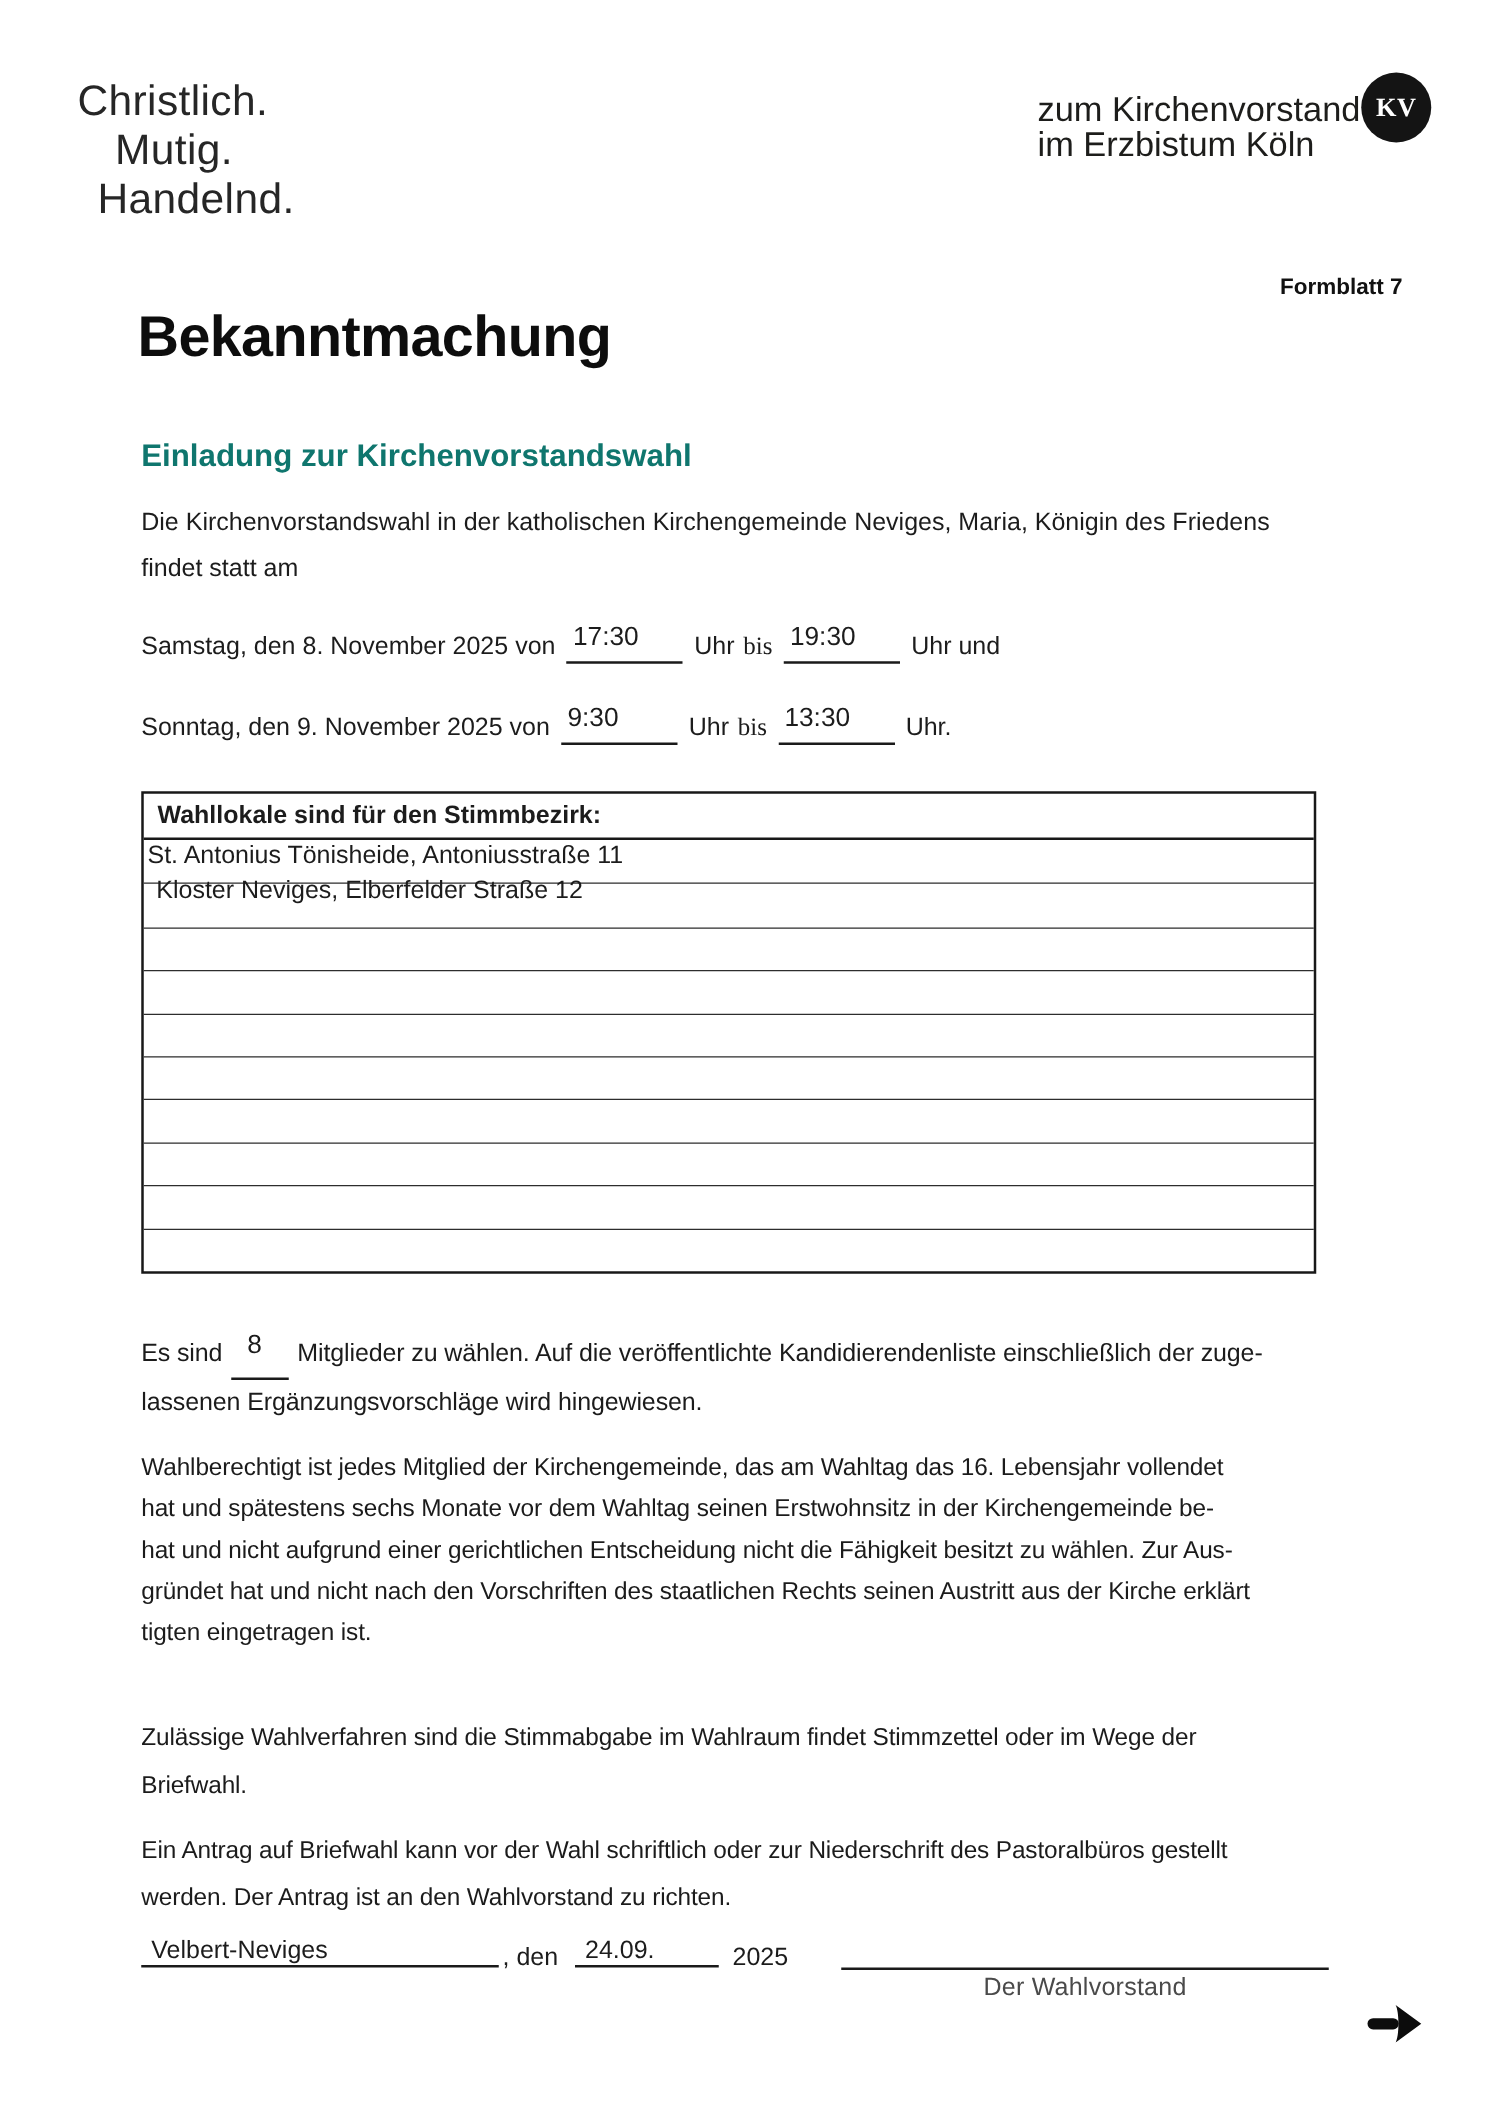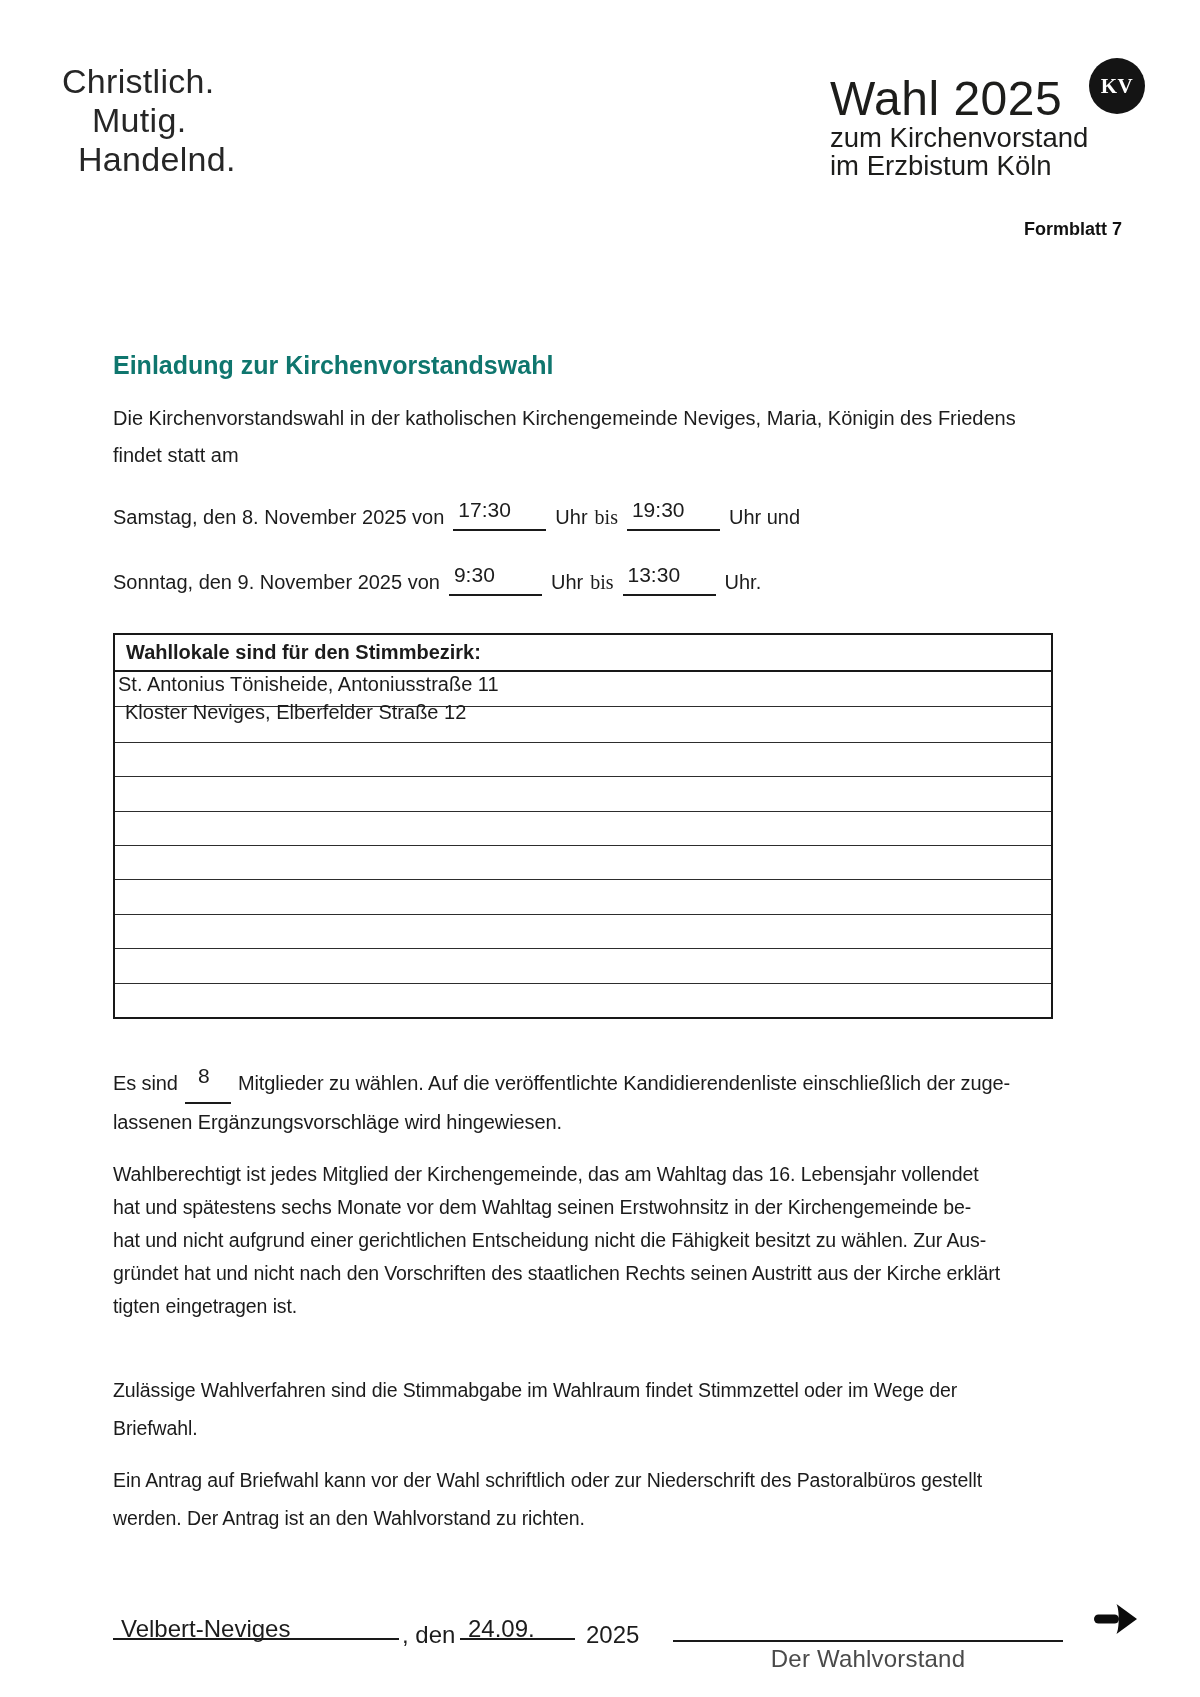--- a/index.html
+++ b/index.html
@@ -55,21 +55,21 @@
   .para { left:113px; font-size:19.5px; letter-spacing:-0.1px; white-space:nowrap; color:#1b1b1b; }
   .para .line { display:block; }
   .p-members     { top:1064px; line-height:37px; font-size:20px; }
   .fill-count { width:46px; margin:0 7px; }
   .fill-count .v { padding-left:13px; font-size:21px; }
   .p-eligibility { top:1158px; line-height:33px; }
   .p-procedures  { top:1371px; line-height:38px; }
   .p-briefwahl   { top:1461px; line-height:38px; }
 
   
-  .sig { left:113px; top:1612px; width:947px; height:62px; font-size:24px; }
+  .sig { left:113px; top:1546px; width:947px; height:62px; font-size:20px; }
   .sig .ul { position:absolute; border-bottom:2px solid #1a1a1a; height:28px; box-sizing:border-box; }
   .sig .ul .v { display:inline-block; transform:translateY(3px); padding-left:8px; }
   .sig-place { left:0; top:0; width:286px; }
   .sig-den   { position:absolute; left:289px; top:9px; }
   .sig-date  { left:347px; top:0; width:115px; }
   .sig-year  { position:absolute; left:473px; top:9px; }
   .sig-rightline { position:absolute; left:560px; top:0; width:390px; height:28px;
                    border-bottom:2px solid #1a1a1a; }
   .sig-signedby { position:absolute; left:560px; top:33px; width:390px; text-align:center;
                   color:#4a4a4a; letter-spacing:0.2px; }
@@ -81,28 +81,28 @@
 
 <div class="page">
 
   <div class="abs logo">
     <div class="l1">Christlich.</div>
     <div class="l2">Mutig.</div>
     <div class="l3">Handelnd.</div>
   </div>
 
   <div class="abs brand">
-    <div class="brand-title">Wahl 2025</div>
     <div class="brand-sub">zum Kirchenvorstand</div>
     <div class="brand-sub">im Erzbistum Köln</div>
   </div>
   <div class="abs kv-badge">KV</div>
 
   <div class="abs form-label">Formblatt 7</div>
 
+  <h1 class="abs doc-title" style="margin:0;">Bekanntmachung</h1>
   <h2 class="abs doc-subtitle" style="margin:0;">Einladung zur Kirchenvorstandswahl</h2>
 
   <div class="abs intro">
     <div><span>Die Kirchenvorstandswahl in der katholischen Kirchengemeinde</span>&nbsp;<span>Neviges, Maria, Königin des Friedens</span></div>
     <div>findet statt am</div>
   </div>
 
   <div class="abs date-row sat"><span>Samstag, den</span>&nbsp;<span class="b">8. November</span>&nbsp;<span>2025</span>&nbsp;<span>von</span><span class="fill fill-time"><span class="v">17:30</span></span><span>Uhr</span><span class="gap-bis">bis</span><span class="fill fill-time"><span class="v">19:30</span></span><span>Uhr und</span></div>
 
   <div class="abs date-row sun"><span>Sonntag, den</span>&nbsp;<span class="b">9. November</span>&nbsp;<span>2025</span>&nbsp;<span>von</span><span class="fill fill-time"><span class="v">9:30</span></span><span>Uhr</span><span class="gap-bis">bis</span><span class="fill fill-time"><span class="v">13:30</span></span><span>Uhr.</span></div>

